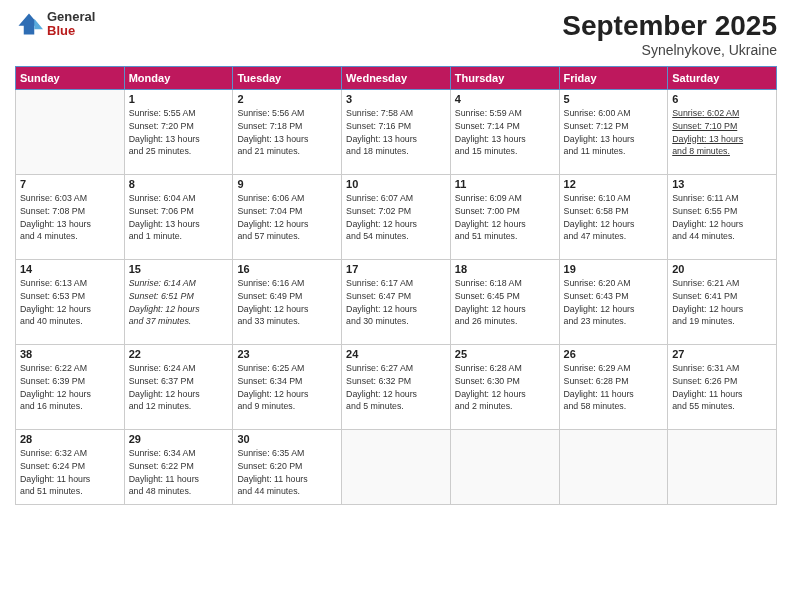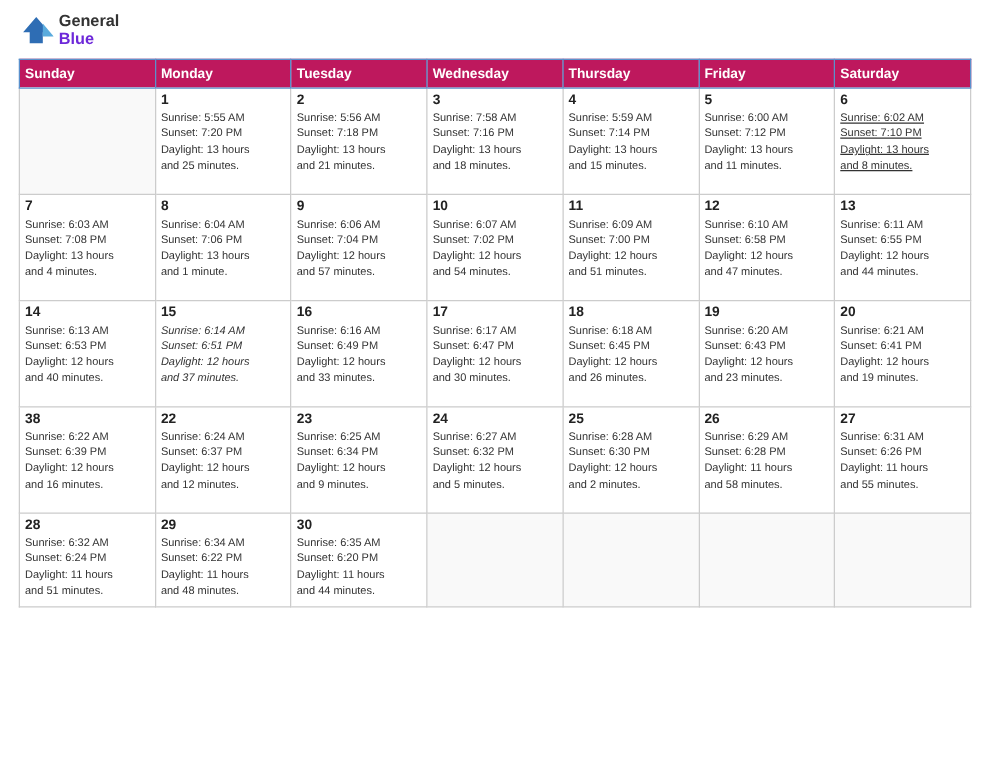--- a/index.html
+++ b/index.html
@@ -34,21 +34,21 @@
       line-height: 1.1;
     }
     .logo-general {
       font-size: 13px;
       font-weight: bold;
       color: #333;
     }
     .logo-blue {
       font-size: 13px;
       font-weight: bold;
-      color: #6d28d9;
+      color: #b91c1c;
     }
     .logo-icon {
       width: 28px;
       height: 28px;
     }
     .title-block {
       text-align: right;
     }
     .month-title {
       font-size: 28px;
@@ -113,20 +113,24 @@
   <div class="header">
     <div class="logo">
       <svg class="logo-icon" viewBox="0 0 32 32">
         <polygon points="16,4 28,18 22,18 22,28 10,28 10,18 4,18" fill="#2e6db4"></polygon>
         <polygon points="22,10 32,22 22,22" fill="#5aabdd"></polygon>
       </svg>
       <div class="logo-text">
         <span class="logo-general">General</span>
         <span class="logo-blue">Blue</span>
       </div>
+    </div>
+    <div class="title-block">
+      <div class="month-title">September 2025</div>
+      <div class="subtitle">Synelnykove, Ukraine</div>
     </div>
   </div>
 
   <table class="calendar">
     <thead>
       <tr>
         <th>Sunday</th>
         <th>Monday</th>
         <th>Tuesday</th>
         <th>Wednesday</th>

